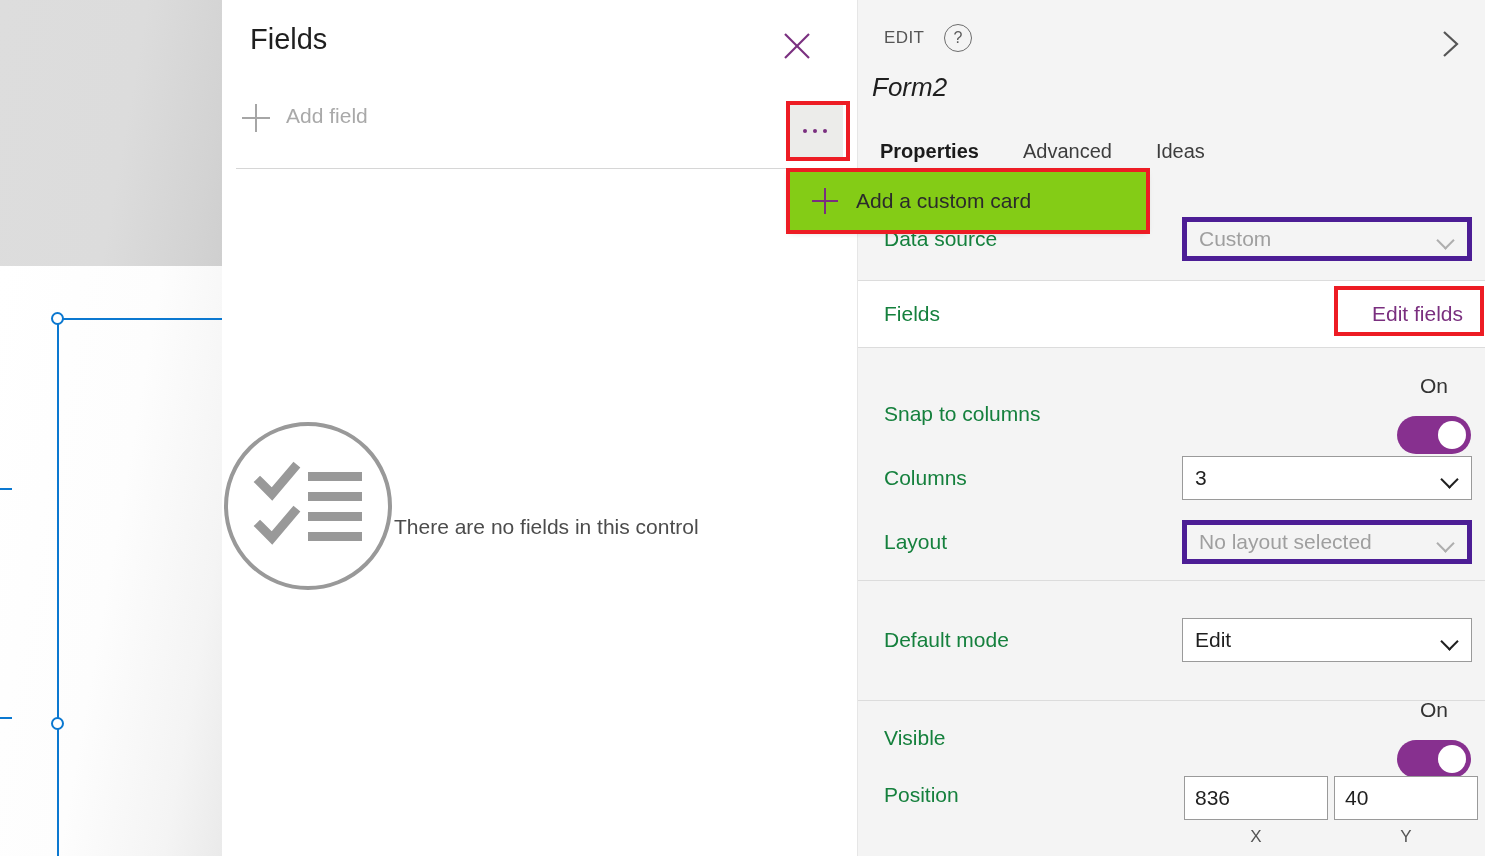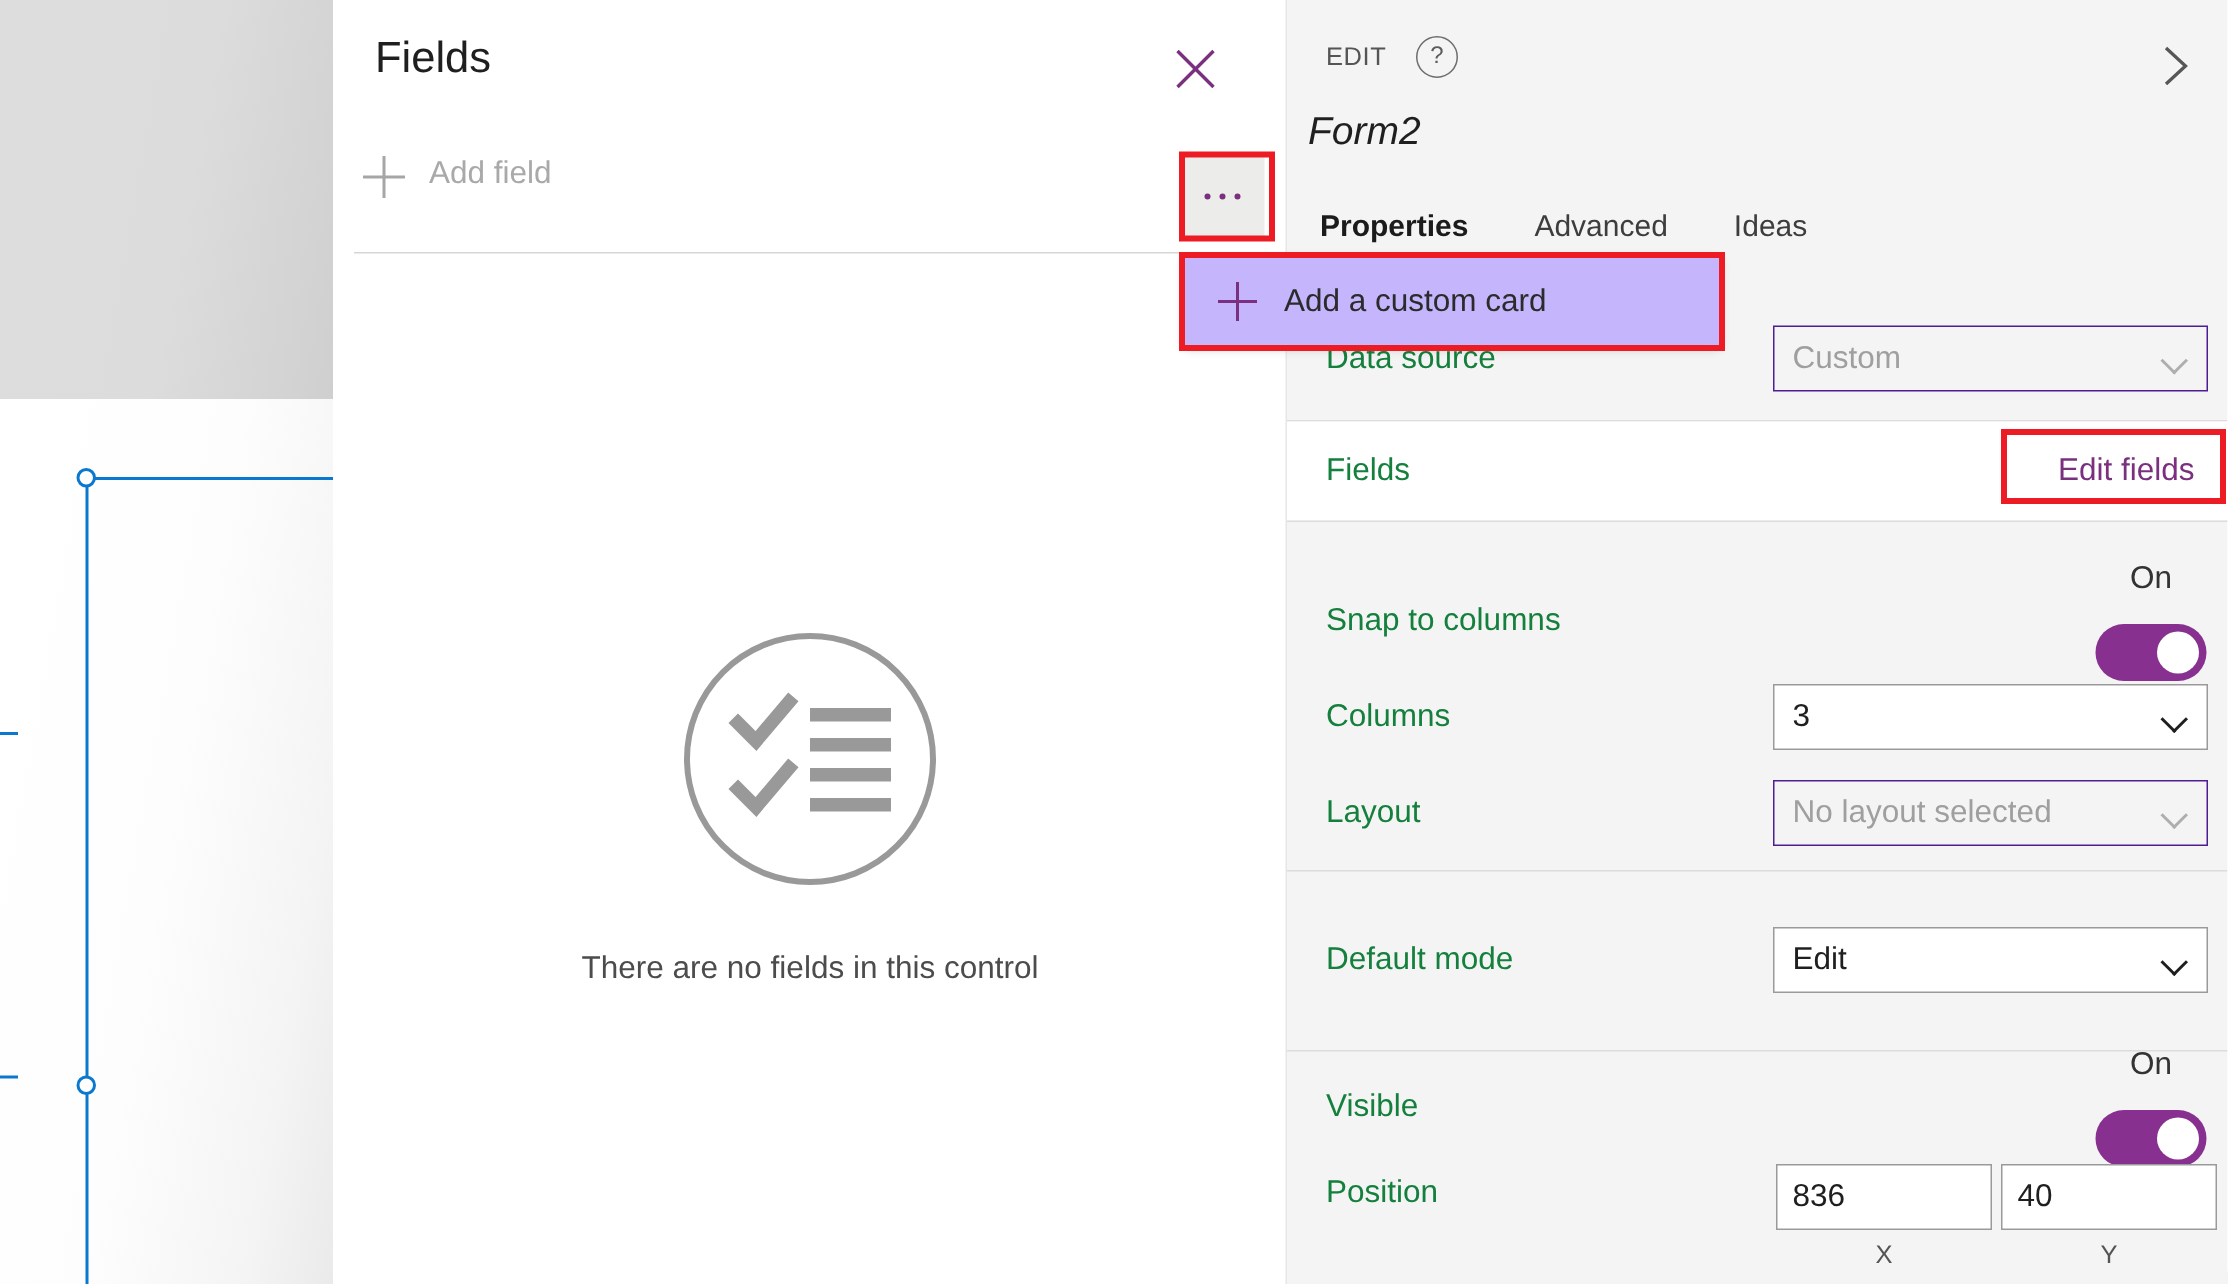--- a/index.html
+++ b/index.html
@@ -89,31 +89,31 @@
     width: 4px; height: 4px; border-radius: 50%; background: #7a2f7f;
   }
   .ellipsis-highlight {
     position: absolute; left: 786px; top: 101px; width: 64px; height: 60px;
     border: 4px solid #ed1c24; pointer-events: none; z-index: 40;
   }
 
   
   .empty-state {
     position: absolute; left: 0; top: 420px; width: 636px;
-    display: flex; flex-direction: column; align-items: center;
+    display: flex; align-items: center;
   }
   .empty-icon { width: 172px; height: 172px; }
   .empty-text {
     margin-top: 42px; font-size: 21px; color: #4c4c4c;
   }
 
   
   .ctx-menu {
     position: absolute; left: 790px; top: 172px; width: 356px; height: 58px;
-    background: #c4b5fd; box-shadow: 0 2px 7px rgba(0,0,0,0.22);
+    background: #84cc16; box-shadow: 0 2px 7px rgba(0,0,0,0.22);
     display: flex; align-items: center; z-index: 50; cursor: pointer;
   }
   .ctx-plus {
     width: 26px; height: 26px; position: relative; margin-left: 22px; margin-right: 18px;
   }
   .ctx-plus::before, .ctx-plus::after { content: ""; position: absolute; background: #7a2f7f; }
   .ctx-plus::before { left: 0; top: 12px; width: 26px; height: 2px; }
   .ctx-plus::after { left: 12px; top: 0; width: 2px; height: 26px; }
   .ctx-label { font-size: 21px; color: #2b2b2b; }
   .ctx-highlight {
@@ -165,21 +165,21 @@
     position: absolute; left: 26px; font-size: 21px; color: #15803d;
   }
   .white-row { background: #ffffff; }
 
   .dd {
     position: absolute; height: 44px; background: #ffffff;
     border: 1px solid #9a9a9a; display: flex; align-items: center;
     padding: 0 12px; cursor: pointer;
   }
   .dd .dd-val { font-size: 21px; color: #1f1f1f; flex: 1; }
-  .dd.disabled { background: #f4f4f4; border: 1px solid #4c1d95; cursor: default; }
+  .dd.disabled { background: #f4f4f4; border: 5px solid #4c1d95; cursor: default; }
   .dd.disabled .dd-val { color: #9f9f9f; }
   .chev-down {
     width: 18px; height: 11px; position: relative; flex: 0 0 auto;
   }
   .chev-down::before {
     content: ""; position: absolute; left: 2px; top: 0;
     width: 11px; height: 11px; border-right: 2px solid #1f1f1f;
     border-bottom: 2px solid #1f1f1f; transform: rotate(45deg);
   }
   .dd.disabled .chev-down::before { border-color: #aeaeae; }

